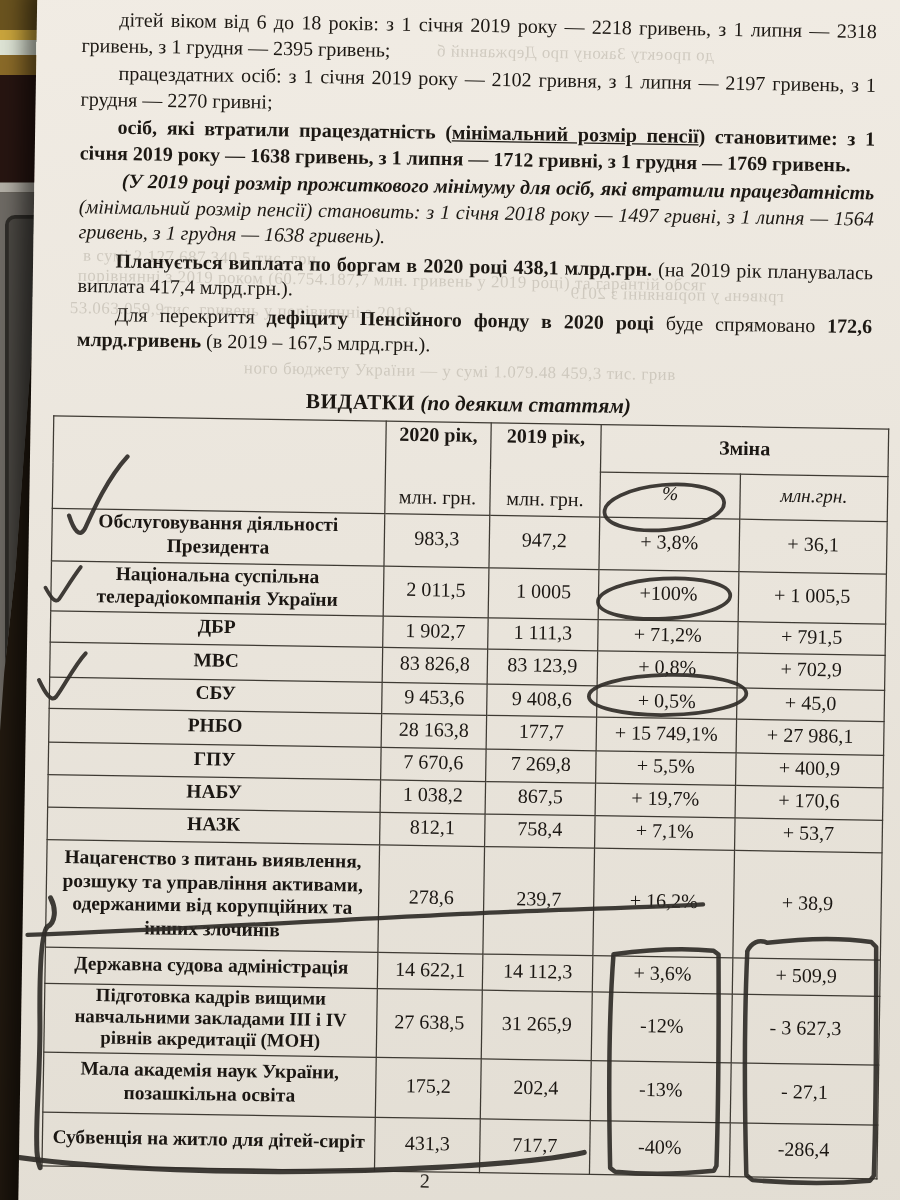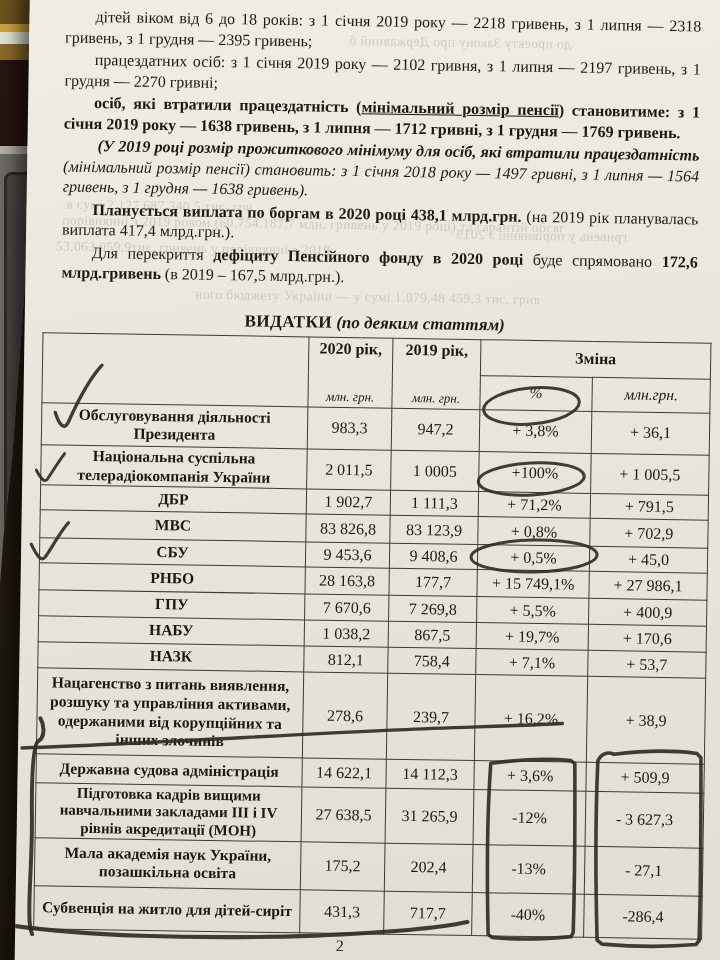--- a/index.html
+++ b/index.html
@@ -46,21 +46,21 @@
   }
   .section-title .main{font-weight:bold;letter-spacing:.5px;}
   .section-title .sub{font-weight:bold;font-style:italic;}
   
   table.tbl{
     position:absolute;left:18px;top:348px;width:668px;z-index:2;
     border-collapse:collapse;table-layout:fixed;color:#1b1713;
   }
   .tbl th,.tbl td{border:1.5px solid #3e3a33;padding:0 4px;vertical-align:middle;text-align:center;}
   .tbl .hd1{font-weight:bold;font-size:16px;line-height:1.15;padding-top:2px;}
-  .tbl .hd2{font-style:italic;font-weight:normal;font-size:13px;line-height:1.2;padding-bottom:2px;margin-top:31px;}
+  .tbl .hd2{font-weight:normal;font-size:16px;line-height:1.2;padding-bottom:2px;margin-top:31px;}
   .tbl th.chg{font-weight:bold;font-size:16px;height:22px;}
   .tbl th.sub{font-style:italic;font-weight:normal;font-size:15.5px;height:21px;}
   .tbl td.lbl{font-weight:bold;font-size:15.5px;line-height:1.2;padding:1px 6px;}
   .tbl td.num{font-size:16px;}
   .page-num{
     position:absolute;left:290px;top:948px;width:70px;text-align:center;
     font-size:16px;color:#2a2620;z-index:2;
   }
   
   svg.pen{position:absolute;left:0;top:0;z-index:5;pointer-events:none;}

